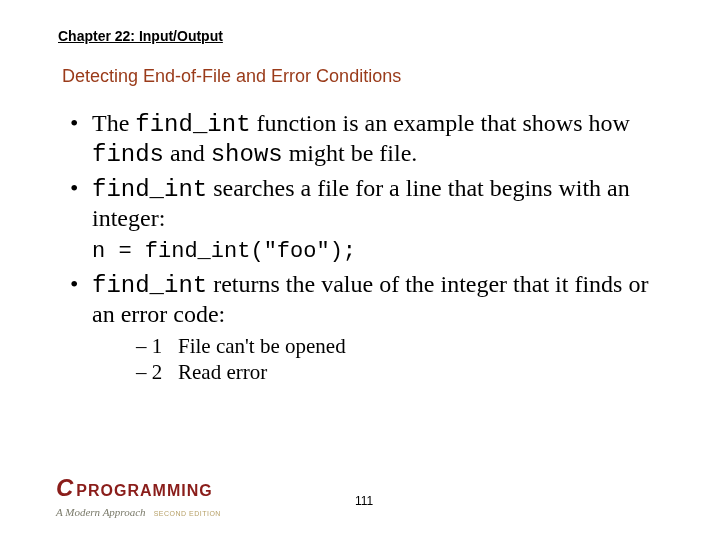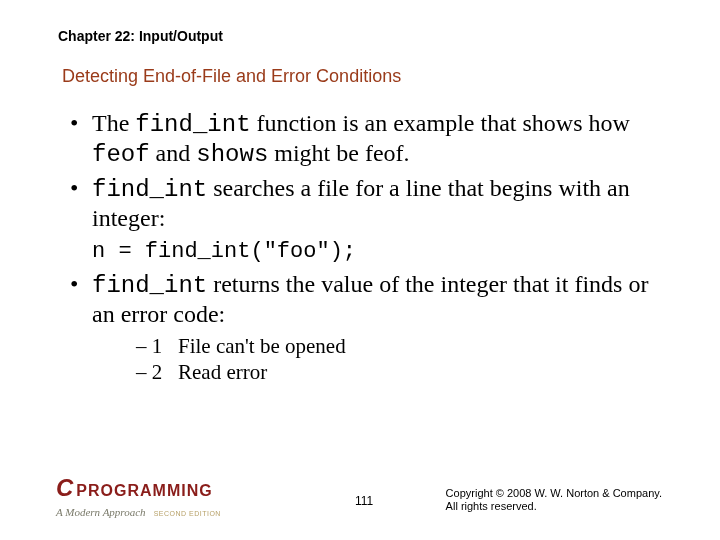--- a/index.html
+++ b/index.html
@@ -16,20 +16,21 @@
   .slide {
     padding: 28px 48px 0 48px;
   }
   .chapter {
     font-family: Arial, Helvetica, sans-serif;
     font-size: 14px;
     font-weight: bold;
     color: #000;
     margin-bottom: 22px;
     margin-left: 10px;
+    text-decoration: underline;
   }
   .title {
     font-family: Arial, Helvetica, sans-serif;
     font-size: 18px;
     color: #9a3b1a;
     margin: 0 0 22px 14px;
     font-weight: normal;
   }
   ul.top {
     list-style: none;
@@ -122,21 +123,21 @@
 </style>
 </head>
 <body>
 
 <div class="slide">
   <div class="chapter">Chapter 22: Input/Output</div>
   <h1 class="title">Detecting End-of-File and Error Conditions</h1>
 
   <ul class="top">
     <li>
-      <span>The </span><span class="code">find_int</span><span> function is an example that shows how </span><span class="code">feof</span><span> and </span><span class="code">shows</span><span> might be feof.</span>
+      <span>The </span><span class="code">find_int</span><span> function is an example that shows how </span><span class="code">finds</span><span> and </span><span class="code">shows</span><span> might be file.</span>
     </li>
     <li>
       <span class="code">find_int</span><span> searches a file for a line that begins with an integer:</span>
     </li>
   </ul>
 
   <div class="codeblock">n = find_int("foo");</div>
 
   <ul class="top">
     <li>
@@ -154,17 +155,13 @@
     <div class="logo-main">
       <span class="logo-c">C</span>
         <span>PROGRAMMING</span>
     </div>
     <div>
       <span class="logo-sub">A Modern Approach</span>
       <span class="edition">SECOND EDITION</span>
     </div>
   </div>
   <div class="pagenum">111</div>
-  <div class="copyright">
-    <div>Copyright © 2008 W. W. Norton &amp; Company.</div>
-    <div>All rights reserved.</div>
-  </div>
 </div>
 
 </body></html>

